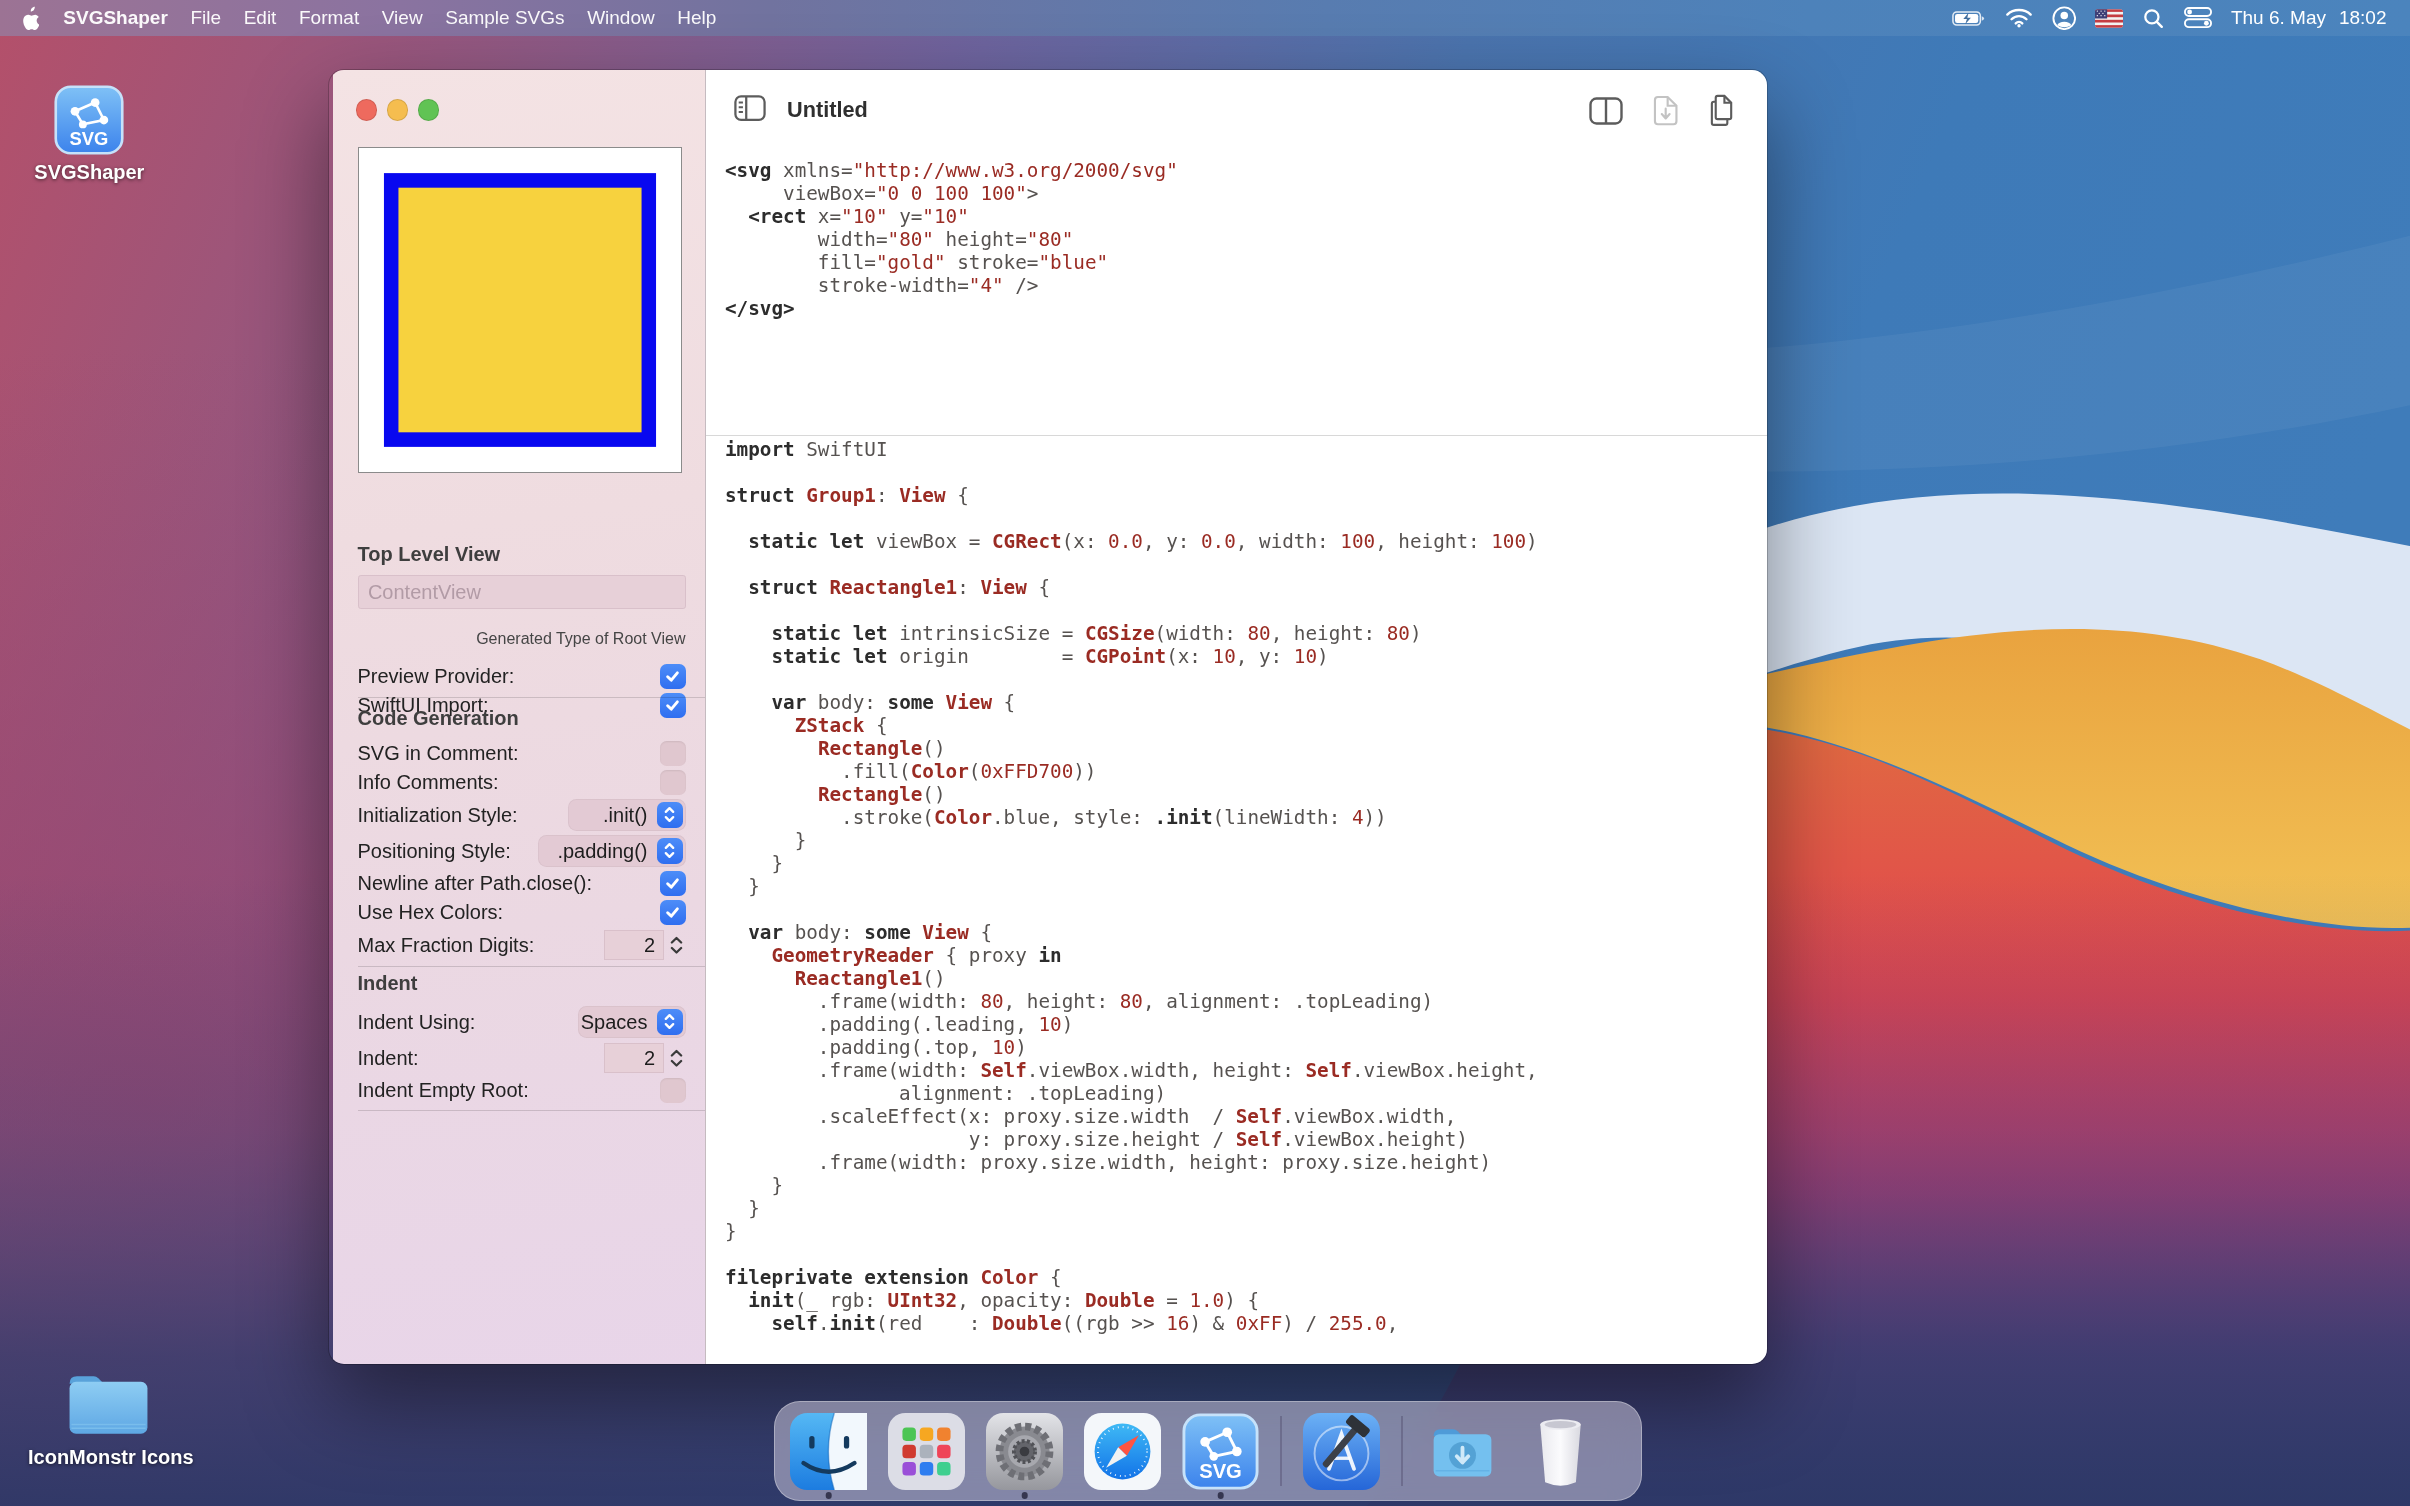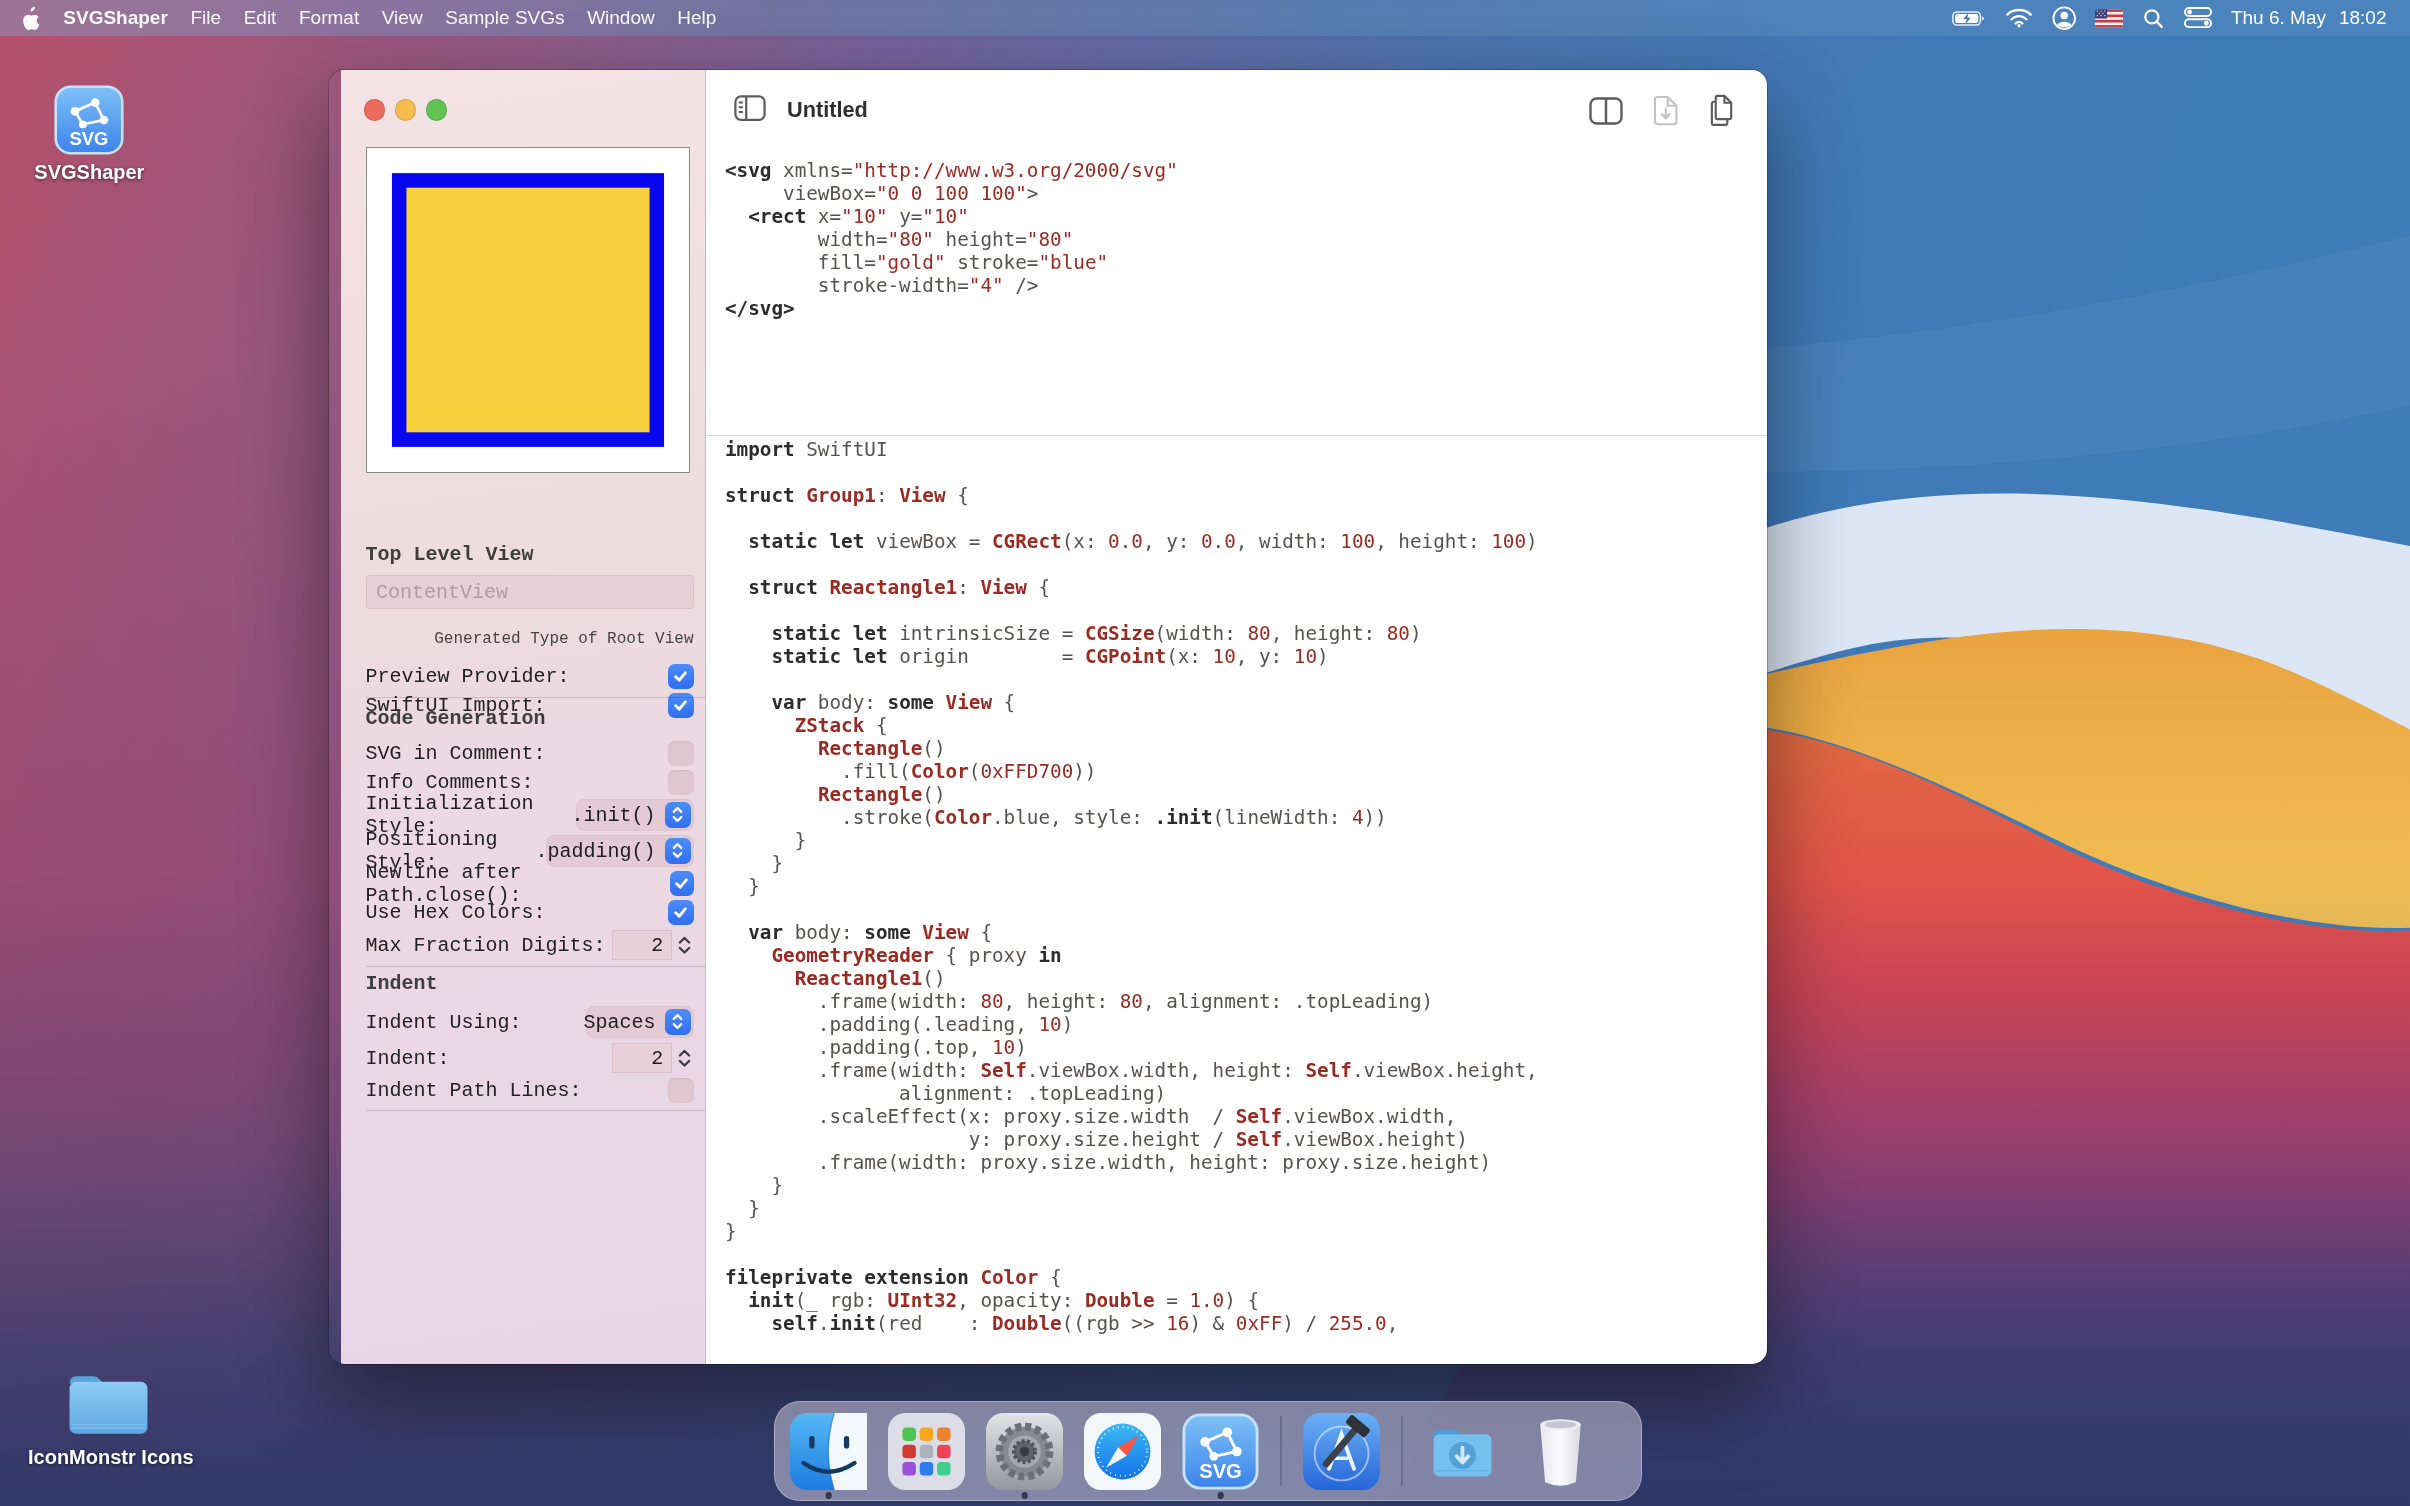--- a/index.html
+++ b/index.html
@@ -24,22 +24,22 @@
   .clock { display:flex; gap:13px; font-size:19px; color:#fff; }
 
   
   .desk-icon { position:absolute; text-align:center; }
   .desk-label { color:#fff; font-weight:700; font-size:20px; text-shadow:0 0.9px 3.8px rgba(0,0,0,.6); margin-top:5.6px; white-space:nowrap; }
 
   
   .window { position:absolute; left:329px; top:70px; width:1438px; height:1294px;
     border-radius:15px; box-shadow:0 0 0 0.9px rgba(0,0,0,.22), 0 38px 85px rgba(0,0,0,.45);
     overflow:hidden; }
-  .sidebar { position:absolute; left:12px; top:0; width:429px; height:100%;
-    background:linear-gradient(172deg,#f4e3e4 0%,#efdce0 35%,#ebd8e2 65%,#e8d5e9 100%);font-family:Liberation Mono, monospace; }
+  .sidebar { position:absolute; left:4px; top:0; width:429px; height:100%;
+    background:linear-gradient(172deg,#f4e3e4 0%,#efdce0 35%,#ebd8e2 65%,#e8d5e9 100%); }
   .rightpane { position:absolute; left:376px; right:0; top:0; bottom:0; background:#fff;
     border-left:0.9px solid rgba(90,60,75,.35); }
 
   .traffic { position:absolute; left:22.6px; top:29px; display:flex; gap:9.4px; }
   .light { width:21.7px; height:21.7px; border-radius:50%; }
   .light.red { background:#ee6a5e; border:0.9px solid rgba(0,0,0,.12); }
   .light.yellow { background:#f5bd4f; border:0.9px solid rgba(0,0,0,.12); }
   .light.green { background:#61c354; border:0.9px solid rgba(0,0,0,.12); }
 
   .preview-box { position:absolute; left:24.5px; top:77px; width:324px; height:326px;
@@ -434,21 +434,21 @@
                   <svg viewBox="0 0 14 9">
                     <path d="M2,7 L7,2 L12,7" fill="none" stroke="#3a3a3a" stroke-width="2.4" stroke-linecap="round" stroke-linejoin="round"></path>
                   </svg>
                   <svg viewBox="0 0 14 9">
                     <path d="M2,2 L7,7 L12,2" fill="none" stroke="#3a3a3a" stroke-width="2.4" stroke-linecap="round" stroke-linejoin="round"></path>
                   </svg>
                 </span>
               </div>
             </div>
             <div class="ctl-row row-cb">
-              <span class="ctl-label">Indent Path Lines:</span>
+              <span class="ctl-label">Indent Empty Root:</span>
               <div class="checkbox"></div>
             </div>
           </div>
       </div>
 
       <div class="sb-divider" style="top:1040px;"></div>
     </div>
 
     <div class="rightpane">
       <div class="tb-toggle titlebar-icon">

